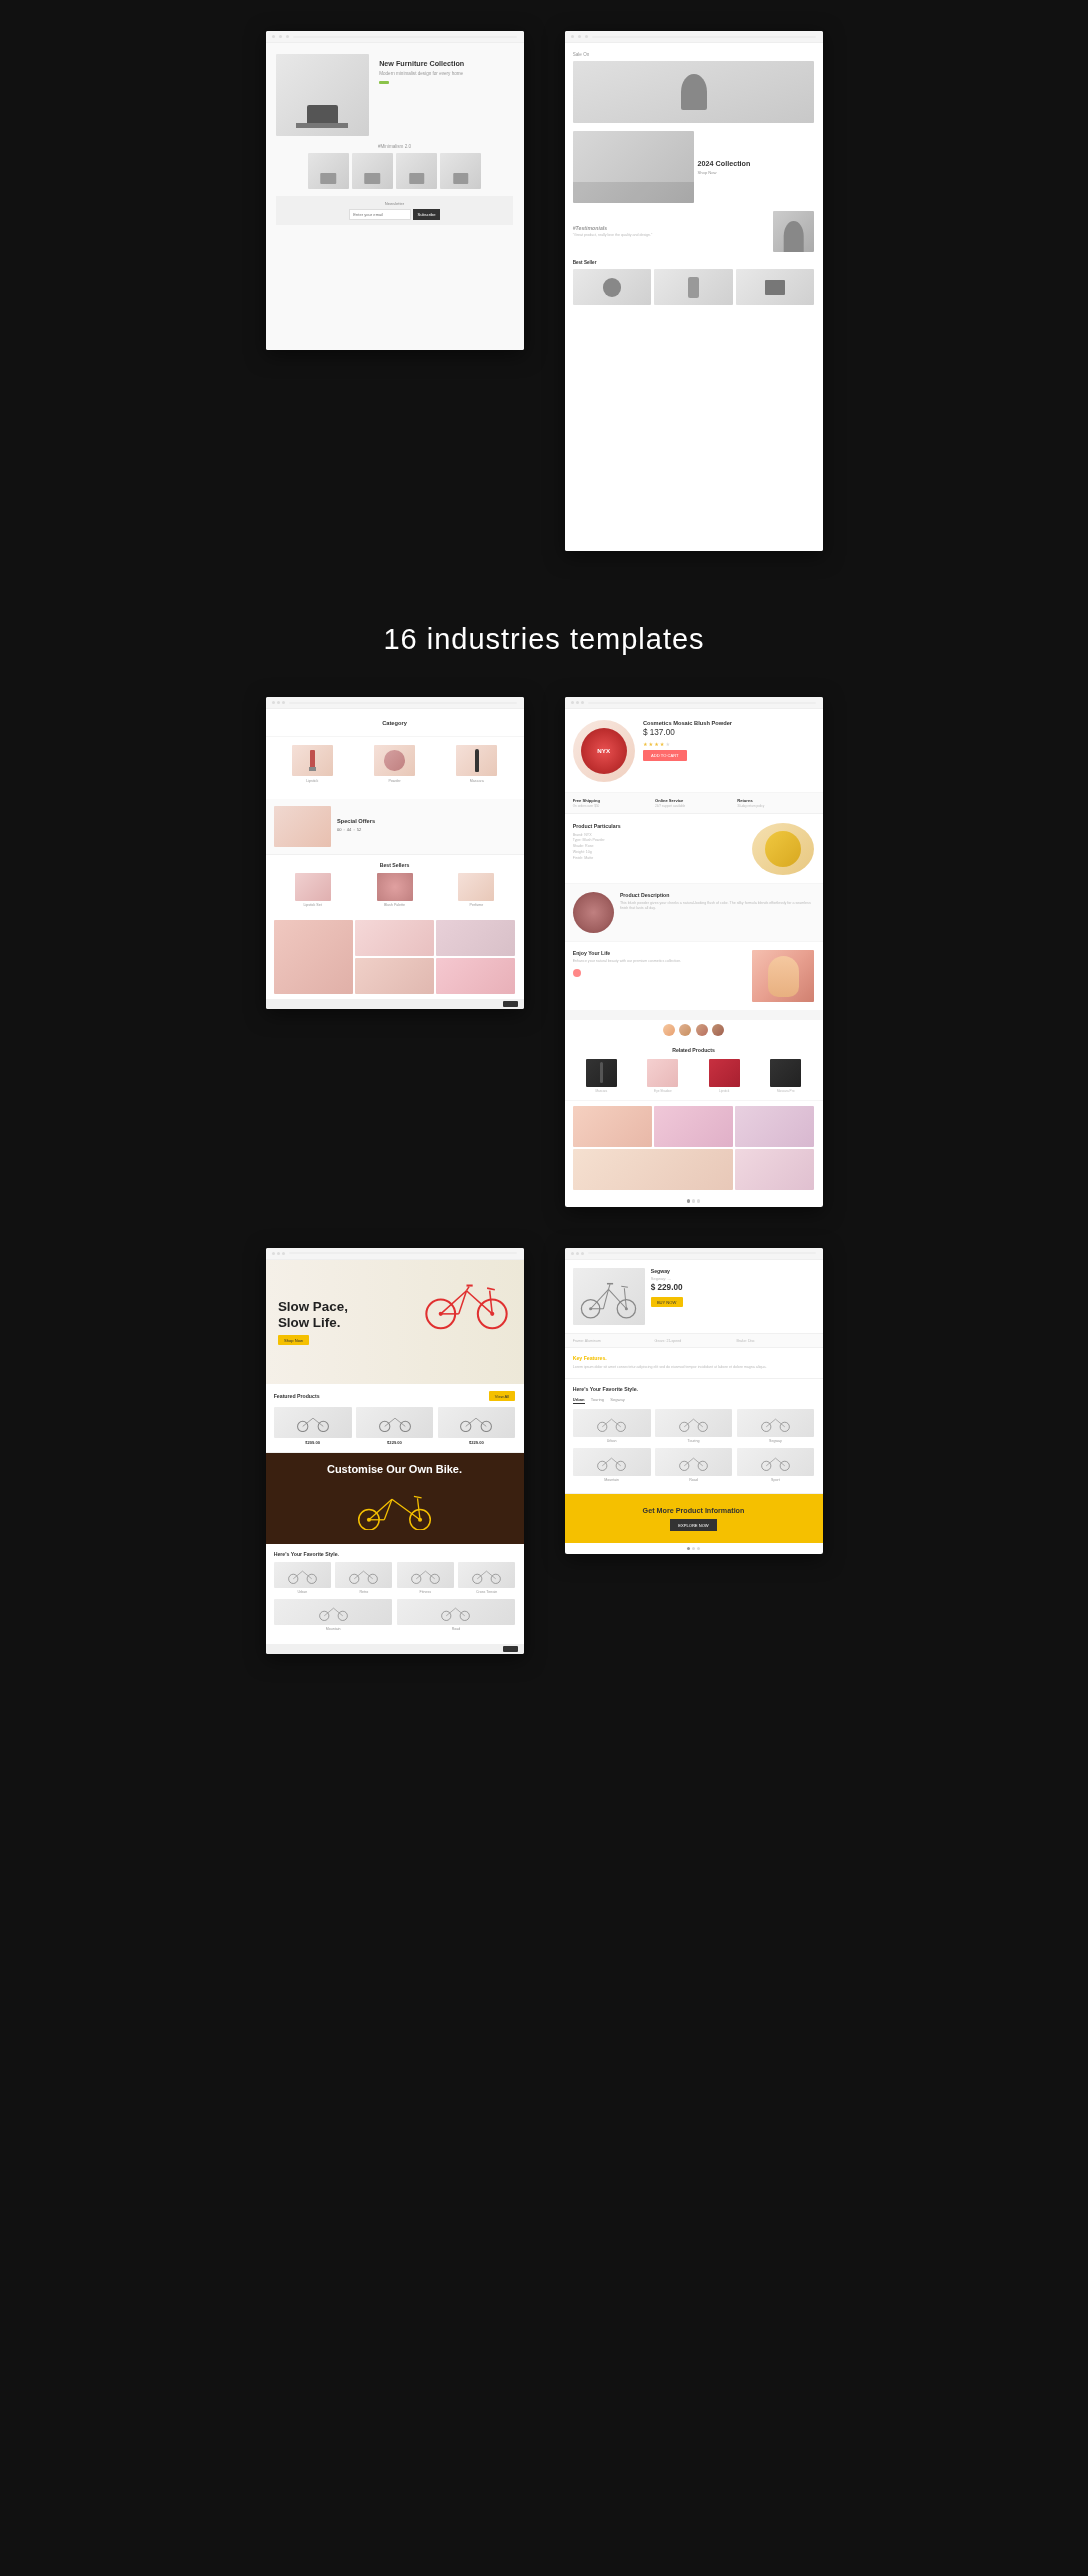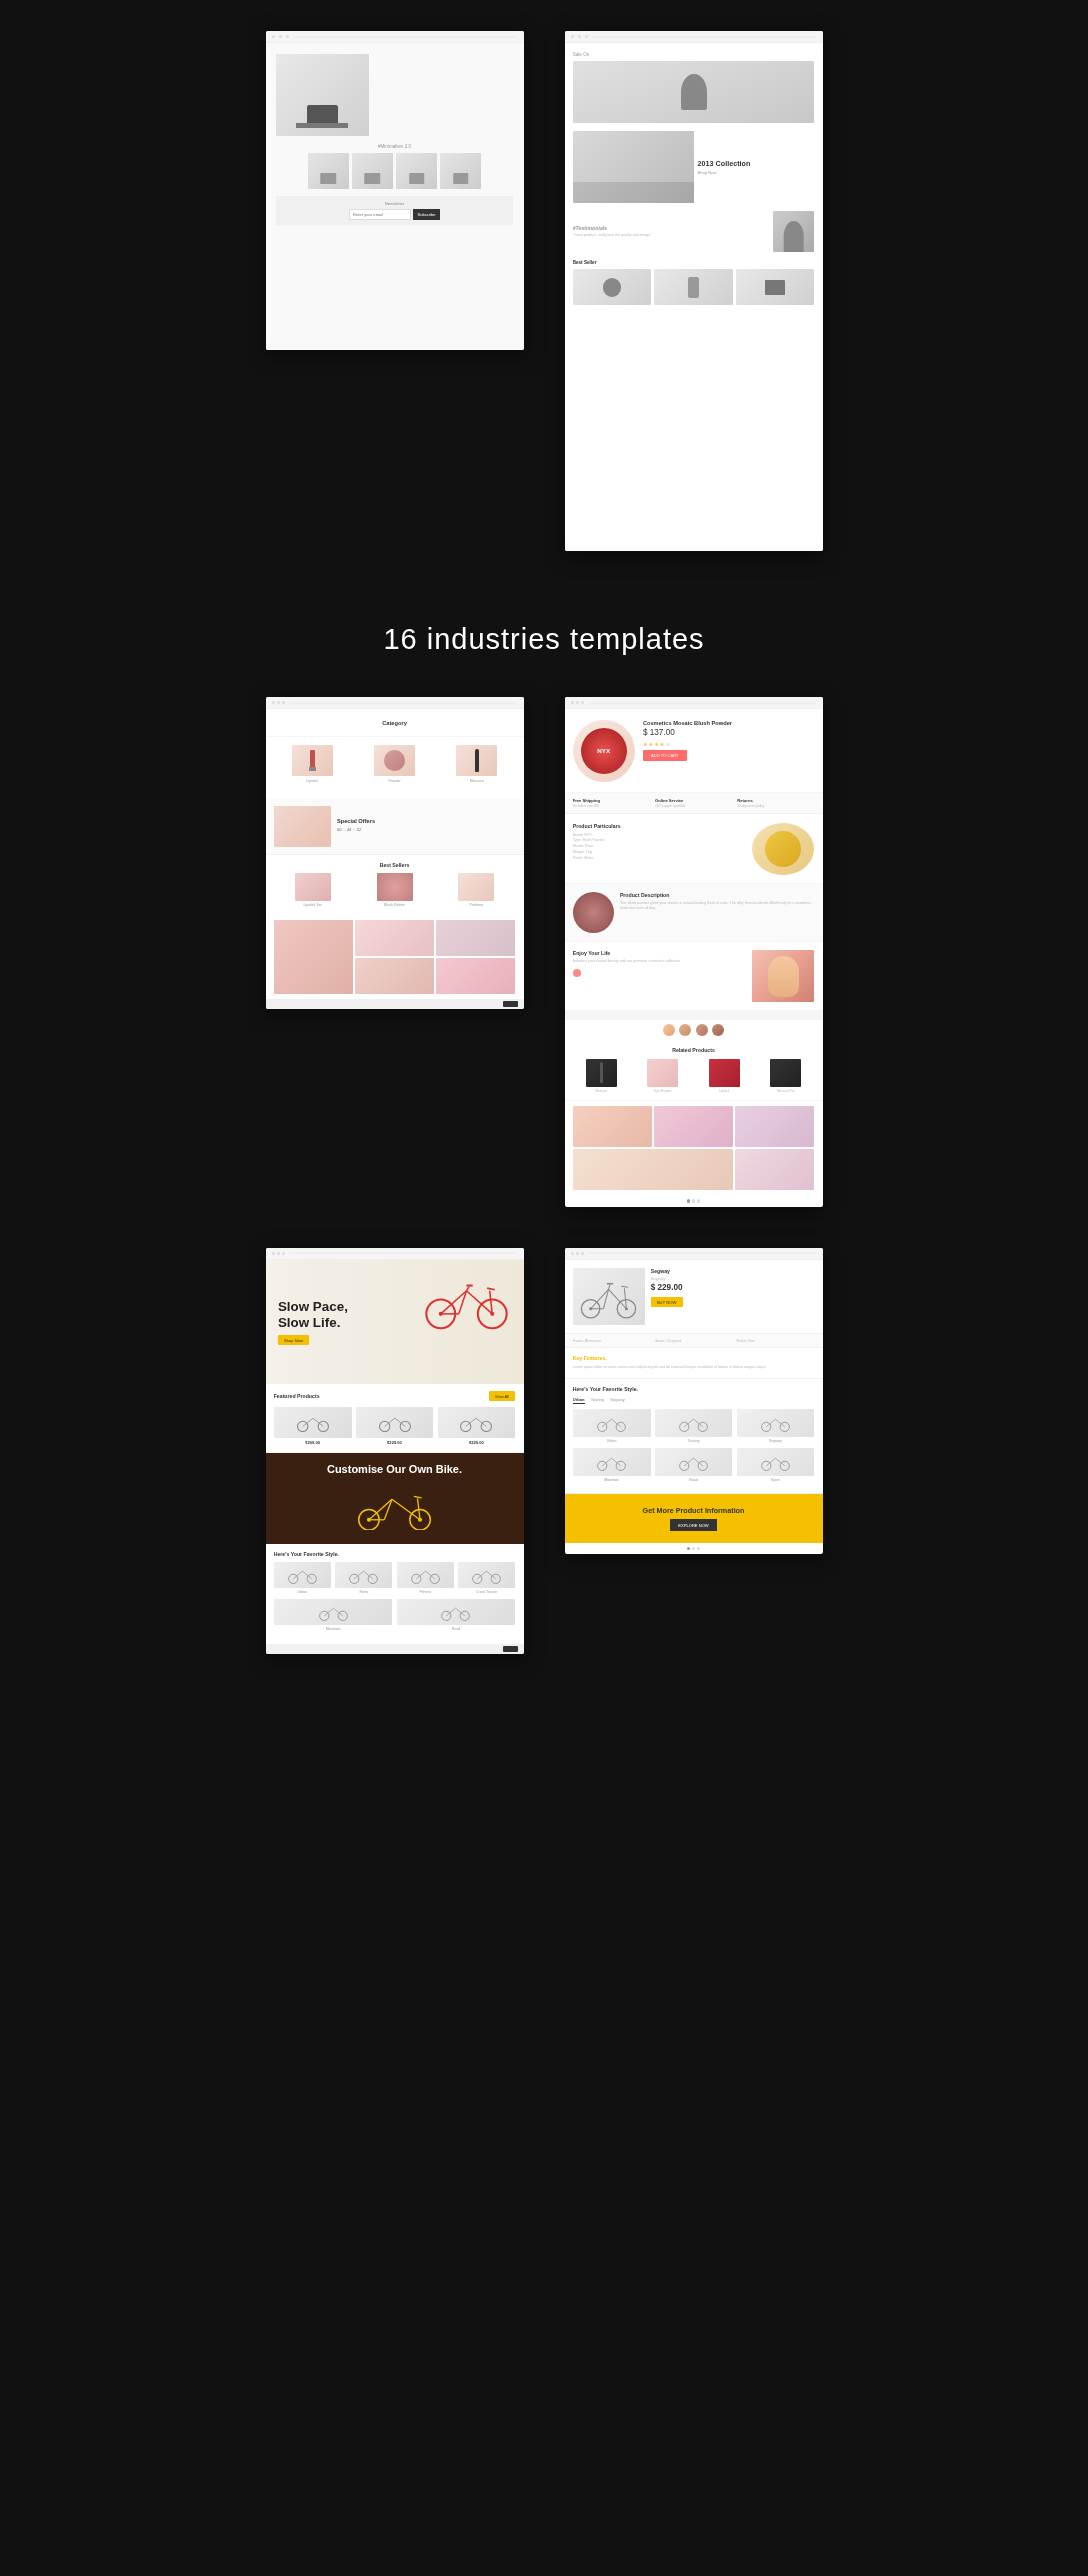--- a/index.html
+++ b/index.html
@@ -1249,20 +1249,25 @@
     <div class="mockup-card furniture">
       <div class="mock-nav">
         <div class="mock-nav-dot"></div>
         <div class="mock-nav-dot"></div>
         <div class="mock-nav-dot"></div>
         <div class="mock-nav-line"></div>
       </div>
       <div class="furniture-inner">
         <div class="furniture-hero">
           <div class="furniture-hero-img"></div>
+          <div class="furniture-hero-text">
+            <h3>New Furniture Collection</h3>
+            <p>Modern minimalist design for every home</p>
+            <div class="green-dot"></div>
+          </div>
         </div>
         <div class="section-label">#Minimalism 2.0</div>
         <div class="furniture-grid">
           <div class="furniture-grid-item"></div>
           <div class="furniture-grid-item"></div>
           <div class="furniture-grid-item"></div>
           <div class="furniture-grid-item"></div>
         </div>
         <div class="newsletter-bar">
           <div>Newsletter</div>
@@ -1287,21 +1292,21 @@
         <div class="sale-hero">
           <div class="sale-hero-left">
             <div class="sale-hero-img-big">
               <div class="mirror-shape"></div>
             </div>
           </div>
         </div>
         <div class="sale-collection-block">
           <div class="collection-img"></div>
           <div class="collection-text">
-            <h3>2013 Collection</h3>
+            <h3>2024 Collection</h3>
             <p>Shop Now</p>
           </div>
         </div>
         <div class="testimonials-block">
           <div class="testimonials-text">
             <h4>#Testimonials</h4>
             <p style="font-size:3.6px;color:#bbb;line-height:1.5;margin-top:2.1px;">"Great product, really love the quality and design."</p>
           </div>
           <div class="testimonials-img">
             <div class="person-silhouette"></div>

